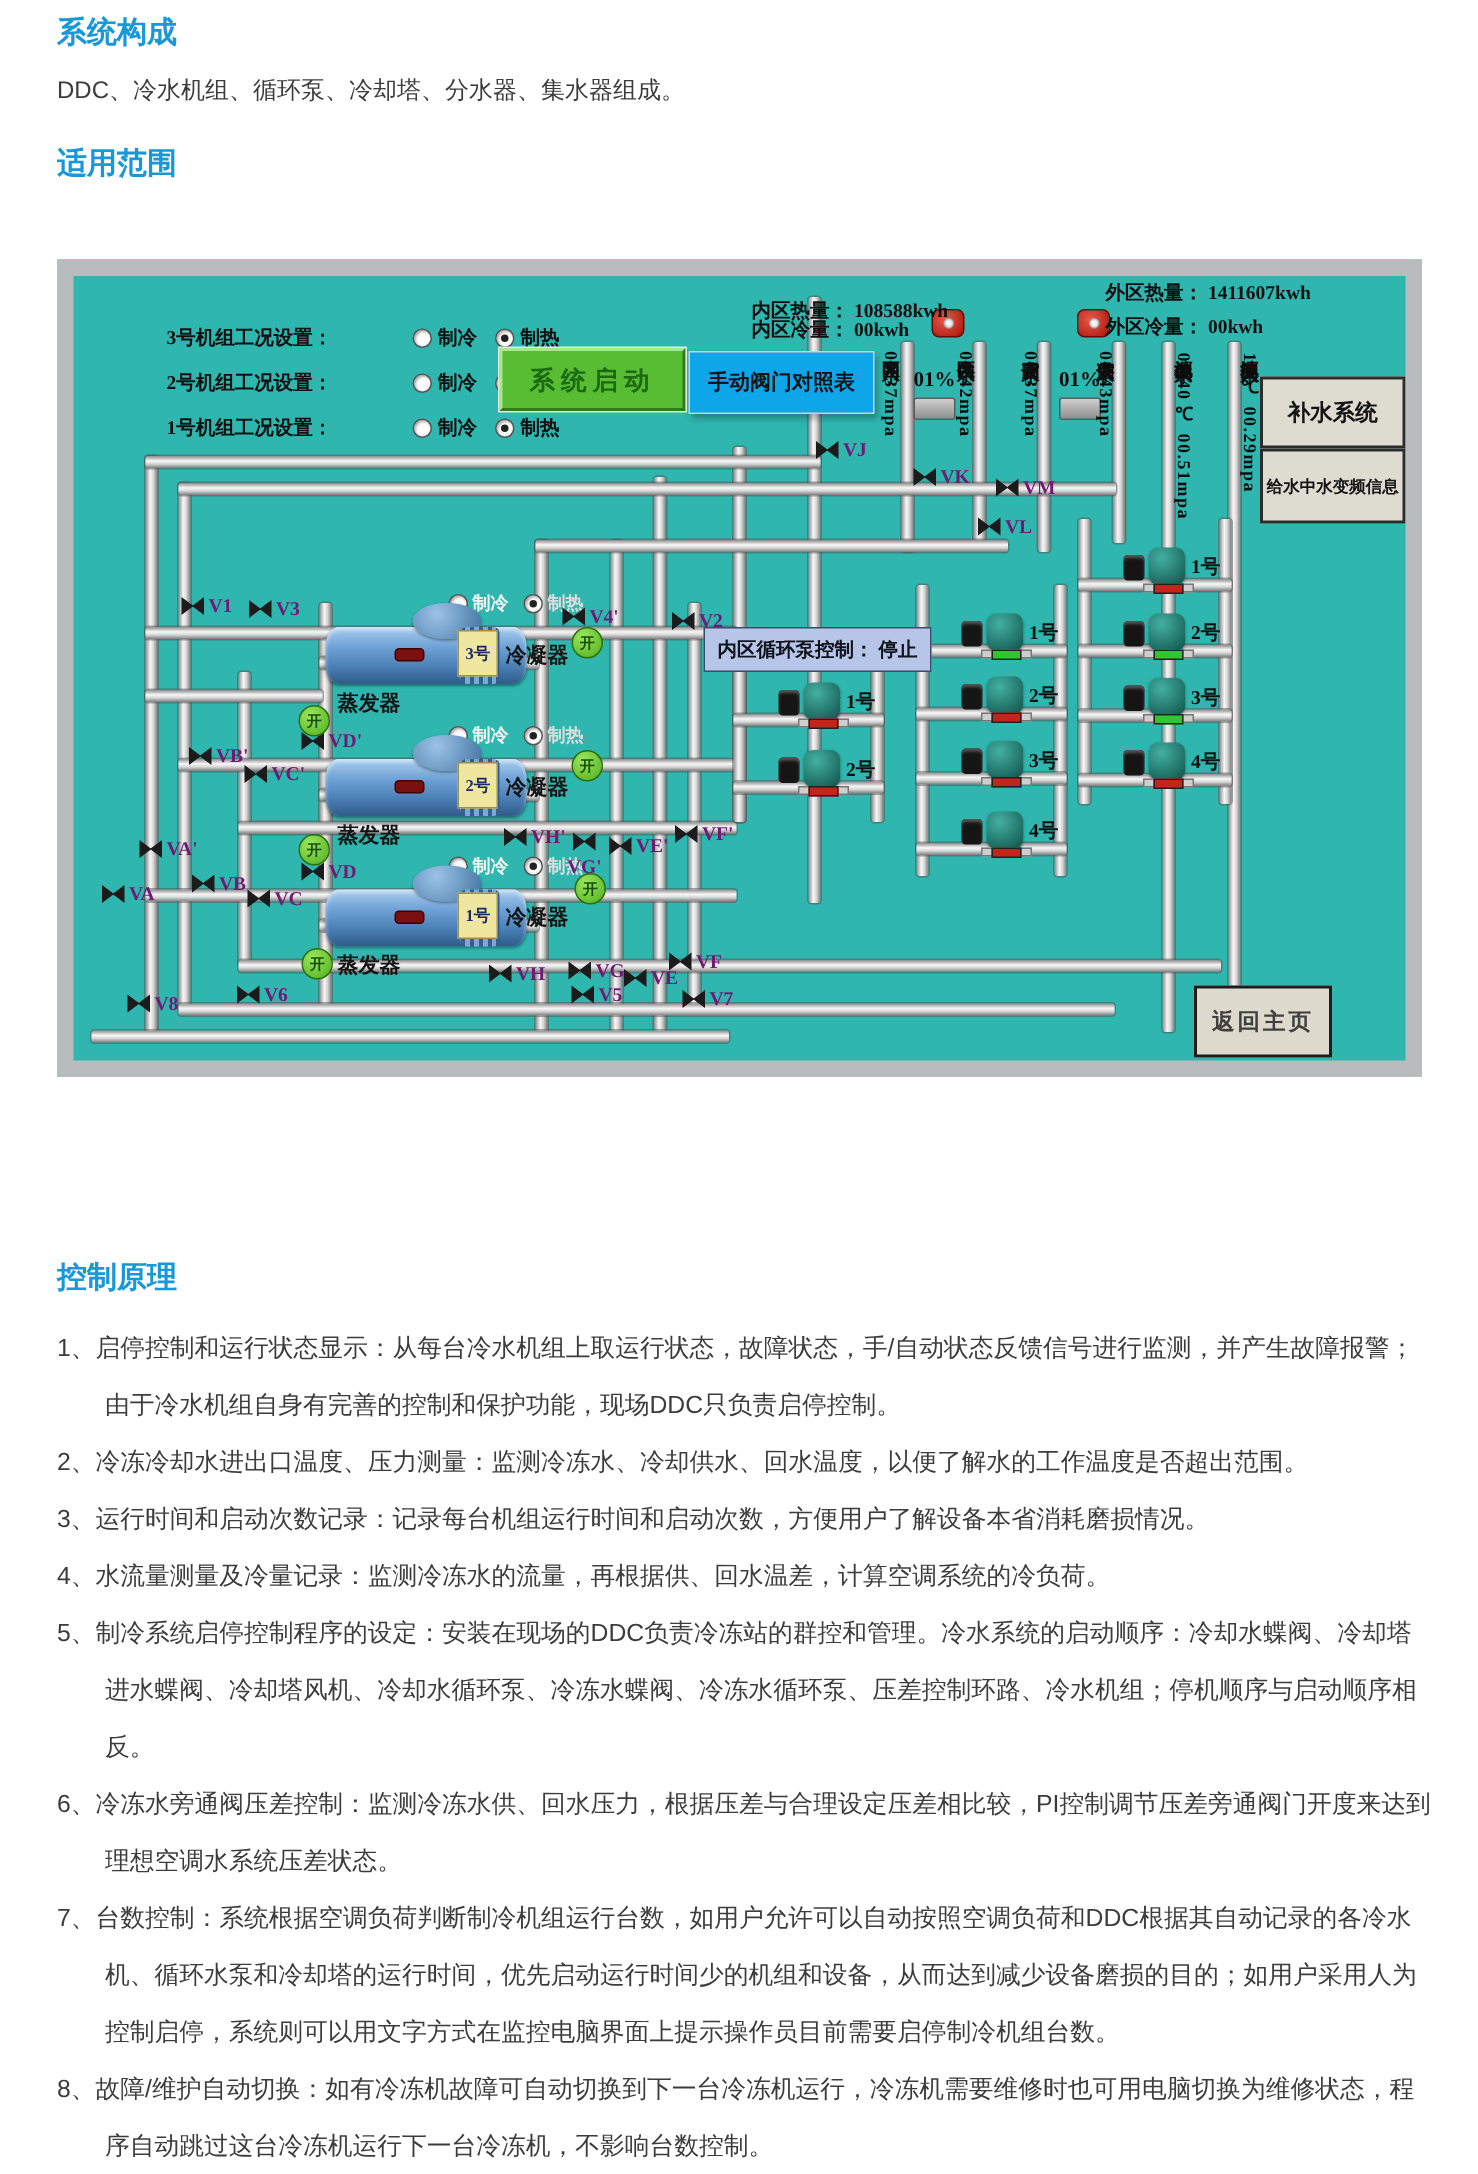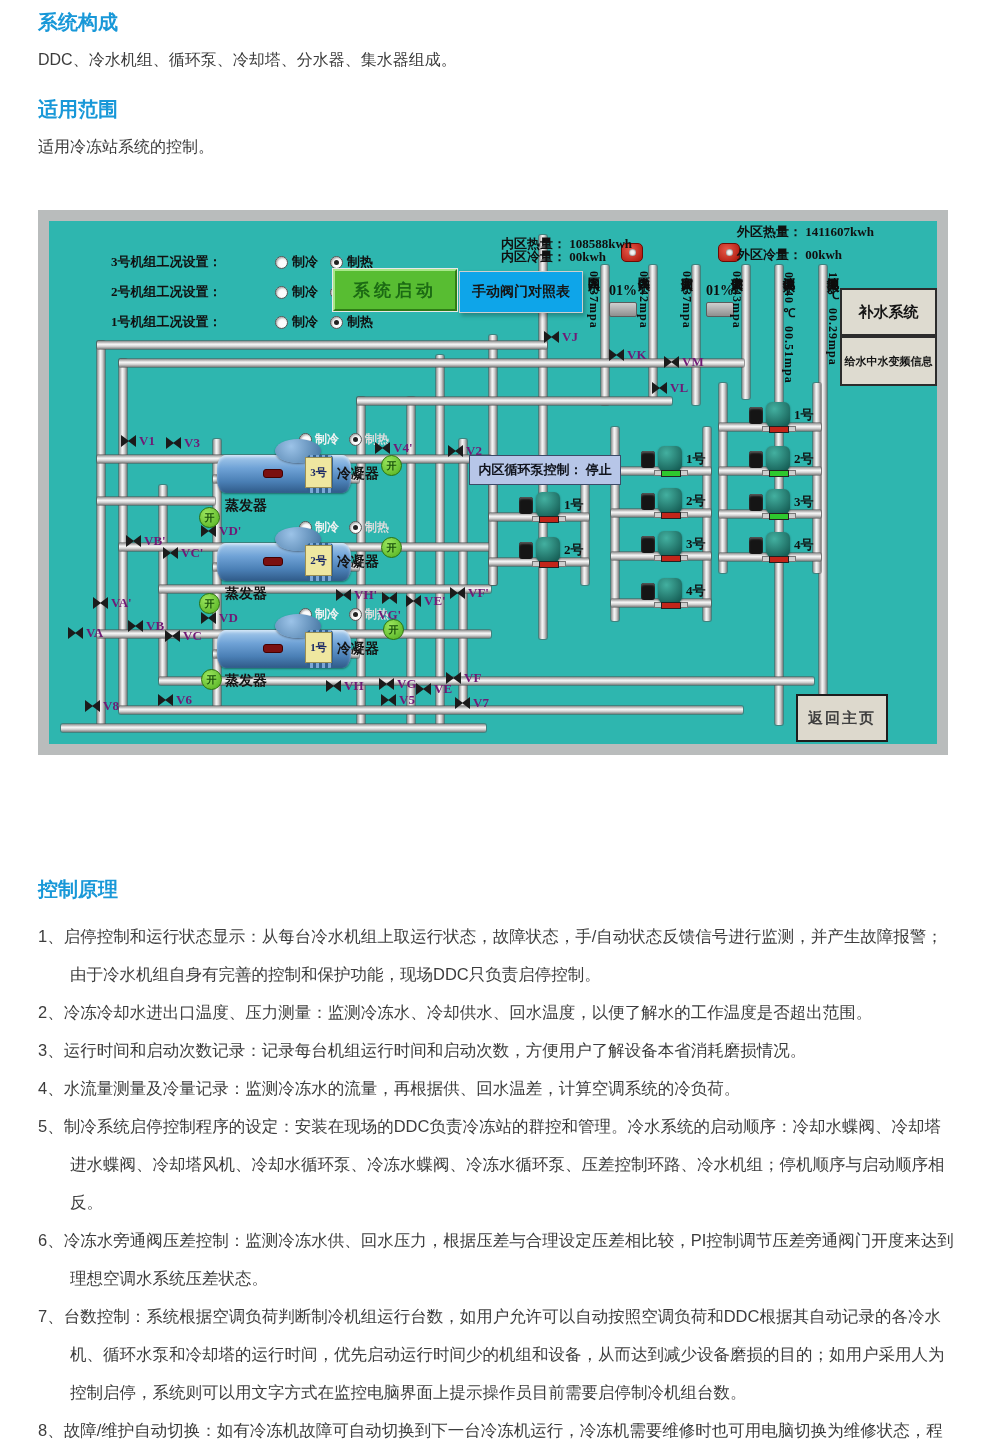--- a/index.html
+++ b/index.html
@@ -98,21 +98,20 @@
 </style>
 </head>
 <body>
 
 <div class="page">
 
   <h2 class="sec">系统构成</h2>
   <p class="body">DDC、冷水机组、循环泵、冷却塔、分水器、集水器组成。</p>
 
   <h2 class="sec">适用范围</h2>
-  <p class="body">适用冷冻站系统的控制。</p>
 
   <div class="scada-frame">
     <div class="scada" id="scada">
 
       <div class="unit-rows">
         <div class="urow">
           <span class="ulabel">3号机组工况设置：</span>
           <span class="radio"></span>
           <span>制冷</span>
           <span class="radio sel"></span>

